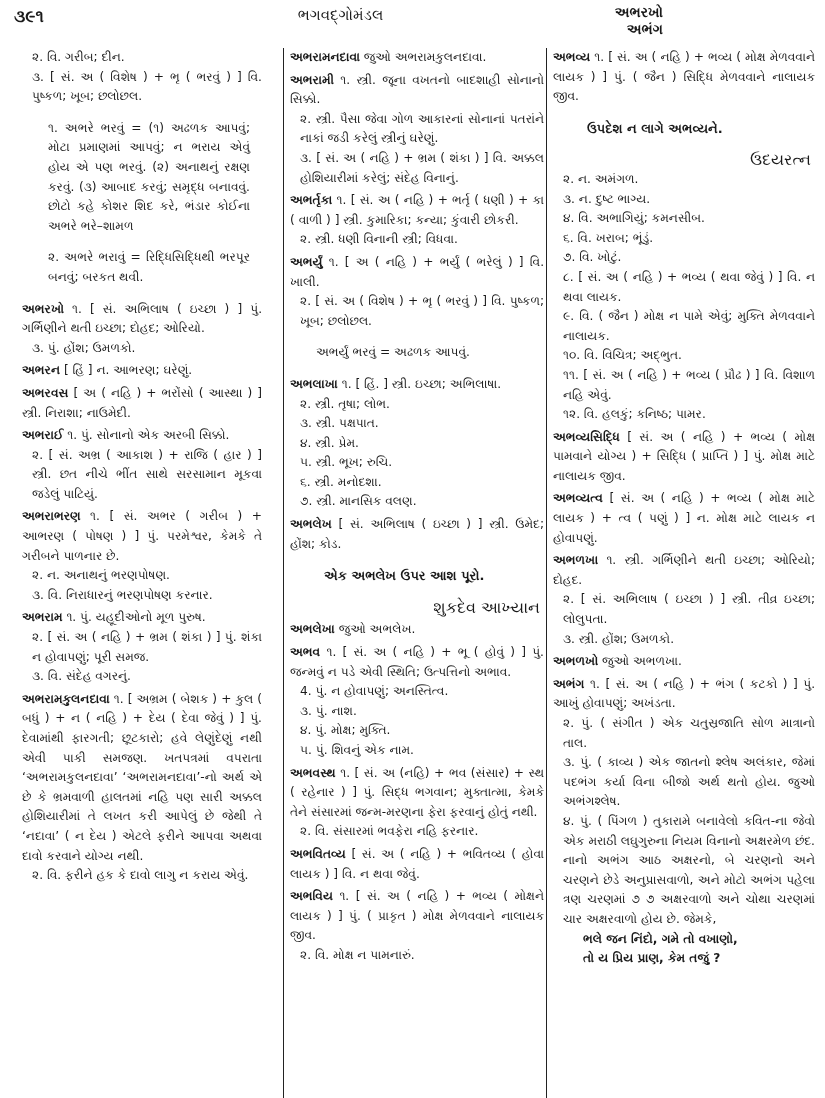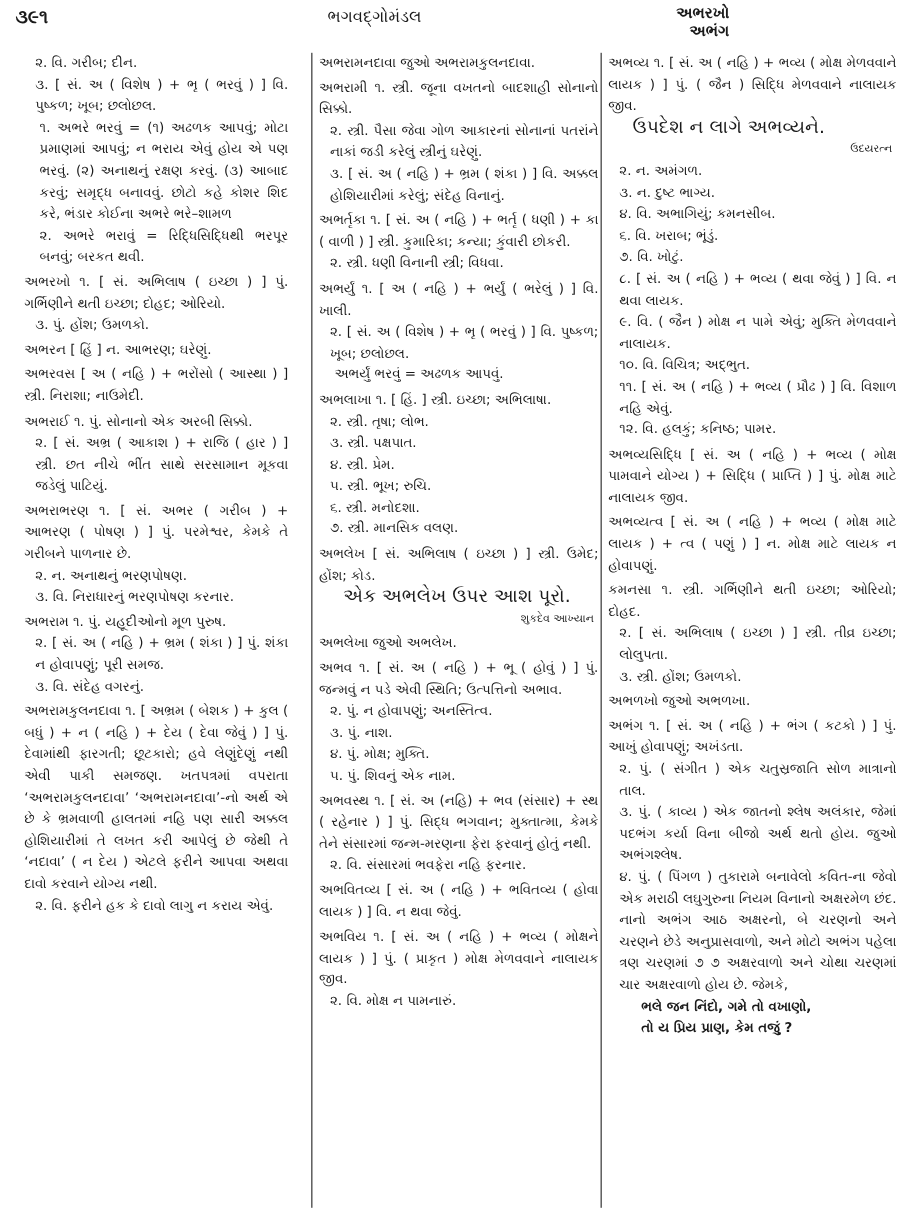--- a/index.html
+++ b/index.html
@@ -8,25 +8,25 @@
   .header { position: absolute; top: 0; left: 0; width: 681px; height: 44px; }
   .page-num { position: absolute; left: 14px; top: 6px; font-size: 17px; font-weight: bold; }
   .book-title { position: absolute; left: 0; right: 0; top: 6px; text-align: center; font-size: 15px; }
   .guide { position: absolute; right: 18px; top: 4px; text-align: right; font-size: 14px; font-weight: bold; line-height: 17px; }
   .cols { position: absolute; top: 48px; left: 0; width: 825px; height: 1050px; }
   .col { position: absolute; top: 0; height: 1050px; overflow: hidden; font-size: 12.2px; line-height: 19.6px; }
   .col1 { left: 22px; width: 240px; }
   .col2 { left: 283px; width: 254px; border-left: 1.5px solid #222; padding-left: 6px; }
   .col3 { left: 546px; width: 262px; border-left: 1.5px solid #222; padding-left: 6px; }
   .entry { margin: 0 0 3px 0; text-align: justify; }
-  .head { font-weight: normal; }
+  .head { font-weight: bold; }
   .sense { padding-left: 10px; margin: 0; text-align: justify; }
-  .quote { padding-left: 22px; margin: 0; font-size: 17px; }
-  .cite { text-align: right; margin: 0; font-size: 10px; padding-right: 4px; }
-  .idiom { padding-left: 14px; margin: 0; text-align: justify; }
+  .quote { padding-left: 22px; margin: 12px; font-size: 13px; font-weight: bold; }
+  .cite { text-align: right; margin: 0; font-size: 16px; padding-right: 4px; }
+  .idiom { padding-left: 14px; margin: 12px; text-align: justify; }
   .verse { padding-left: 30px; margin: 0; font-weight: bold; }
 </style>
 </head>
 <body>
 
 <div class="header">
   <div class="page-num">૩૯૧</div>
   <div class="book-title">ભગવદ્ગોમંડલ</div>
   <div class="guide">
     <div>અભરખો</div>
@@ -101,21 +101,21 @@
       <div class="entry">
         <div class="first"><span class="head">અભલેખ</span> <span>[ સં. અભિલાષ ( ઇચ્છા ) ] સ્ત્રી. ઉમેદ; હોંશ; કોડ.</span></div>
         <div class="quote">એક અભલેખ ઉપર આશ પૂરો.</div>
         <div class="cite">શુકદેવ આખ્યાન</div>
       </div>
       <div class="entry">
         <div class="first"><span class="head">અભલેખા</span> <span>જુઓ અભલેખ.</span></div>
       </div>
       <div class="entry">
         <div class="first"><span class="head">અભવ</span> <span>૧. [ સં. અ ( નહિ ) + ભૂ ( હોવું ) ] પું. જન્મવું ન પડે એવી સ્થિતિ; ઉત્પત્તિનો અભાવ.</span></div>
-        <div class="sense"><span>૨. પું. ન હોવાપણું; અનસ્તિત્વ.</span></div>
+        <div class="sense"><span>4. પું. ન હોવાપણું; અનસ્તિત્વ.</span></div>
         <div class="sense"><span>૩. પું. નાશ.</span></div>
         <div class="sense"><span>૪. પું. મોક્ષ; મુક્તિ.</span></div>
         <div class="sense"><span>૫. પું. શિવનું એક નામ.</span></div>
       </div>
       <div class="entry">
         <div class="first"><span class="head">અભવસ્થ</span> <span>૧. [ સં. અ (નહિ) + ભવ (સંસાર) + સ્થ ( રહેનાર ) ] પું. સિદ્ધ ભગવાન; મુક્તાત્મા, કેમકે તેને સંસારમાં જન્મ-મરણના ફેરા ફરવાનું હોતું નથી.</span></div>
         <div class="sense"><span>૨. વિ. સંસારમાં ભવફેરા નહિ ફરનાર.</span></div>
       </div>
       <div class="entry">
         <div class="first"><span class="head">અભવિતવ્ય</span> <span>[ સં. અ ( નહિ ) + ભવિતવ્ય ( હોવા લાયક ) ] વિ. ન થવા જેવું.</span></div>
@@ -141,21 +141,21 @@
         <div class="sense">૧૧. [ સં. અ ( નહિ ) + ભવ્ય ( પ્રૌઢ ) ] વિ. વિશાળ નહિ એવું.</div>
         <div class="sense">૧૨. વિ. હલકું; કનિષ્ઠ; પામર.</div>
       </div>
       <div class="entry">
         <div class="first"><span class="head">અભવ્યસિદ્ધિ</span> <span>[ સં. અ ( નહિ ) + ભવ્ય ( મોક્ષ પામવાને યોગ્ય ) + સિદ્ધિ ( પ્રાપ્તિ ) ] પું. મોક્ષ માટે નાલાયક જીવ.</span></div>
       </div>
       <div class="entry">
         <div class="first"><span class="head">અભવ્યત્વ</span> <span>[ સં. અ ( નહિ ) + ભવ્ય ( મોક્ષ માટે લાયક ) + ત્વ ( પણું ) ] ન. મોક્ષ માટે લાયક ન હોવાપણું.</span></div>
       </div>
       <div class="entry">
-        <div class="first"><span class="head">કમનસા</span> <span>૧. સ્ત્રી. ગર્ભિણીને થતી ઇચ્છા; ઓરિયો; દોહદ.</span></div>
+        <div class="first"><span class="head">અભળખા</span> <span>૧. સ્ત્રી. ગર્ભિણીને થતી ઇચ્છા; ઓરિયો; દોહદ.</span></div>
         <div class="sense"><span>૨. [ સં. અભિલાષ ( ઇચ્છા ) ] સ્ત્રી. તીવ્ર ઇચ્છા; લોલુપતા.</span></div>
         <div class="sense"><span>૩. સ્ત્રી. હોંશ; ઉમળકો.</span></div>
       </div>
       <div class="entry">
         <div class="first"><span class="head">અભળખો</span> <span>જુઓ અભળખા.</span></div>
       </div>
       <div class="entry">
         <div class="first"><span class="head">અભંગ</span> <span>૧. [ સં. અ ( નહિ ) + ભંગ ( કટકો ) ] પું. આખું હોવાપણું; અખંડતા.</span></div>
         <div class="sense"><span>૨. પું. ( સંગીત ) એક ચતુસ્રજાતિ સોળ માત્રાનો તાલ.</span></div>
         <div class="sense"><span>૩. પું. ( કાવ્ય ) એક જાતનો શ્લેષ અલંકાર, જેમાં પદભંગ કર્યા વિના બીજો અર્થ થતો હોય. જુઓ અભંગશ્લેષ.</span></div>

